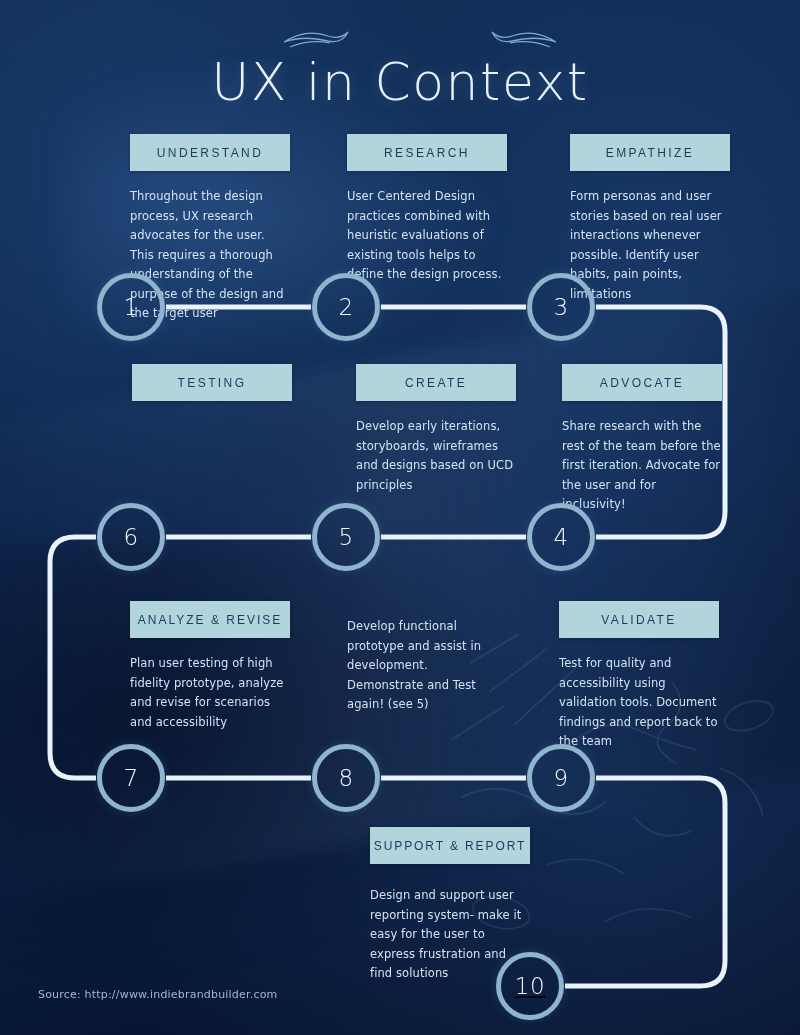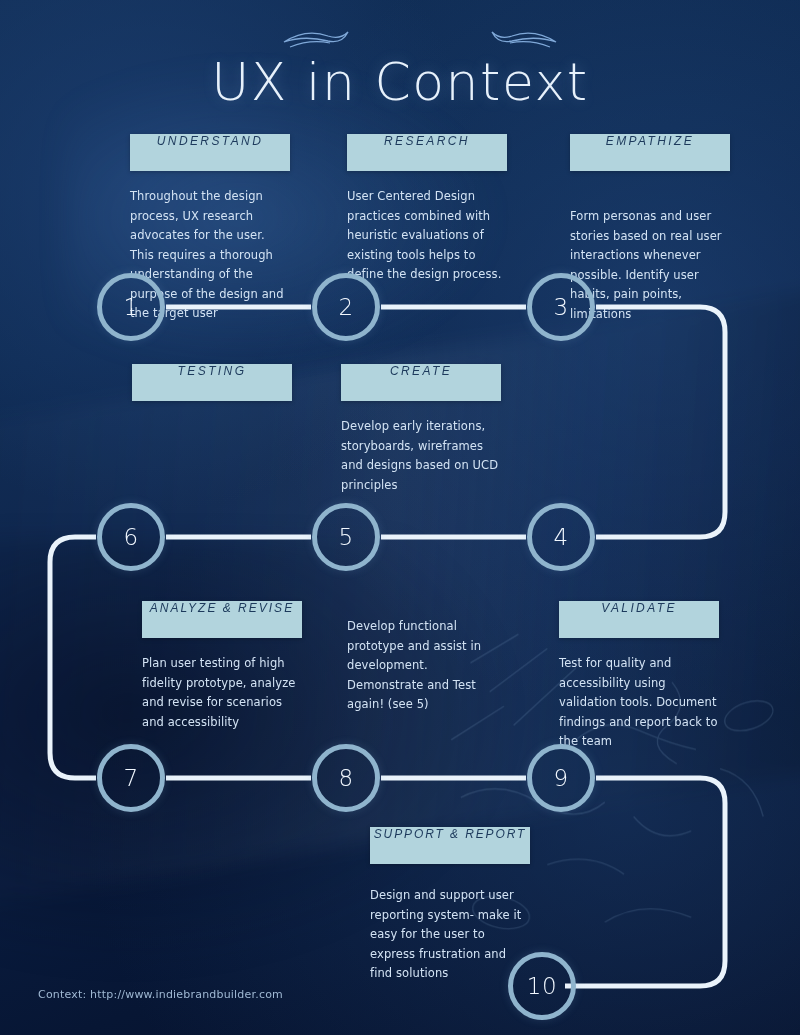--- a/index.html
+++ b/index.html
@@ -73,24 +73,23 @@
     color: #e7f1fb;
     text-shadow: 0 0 14px rgba(150,195,245,0.30);
   }
 
   
   .card { position: absolute; }
   .card-head {
     background: #b2d4dd;
     height: 37px;
     display: flex;
-    align-items: flex-start;
+    align-items: center;
     justify-content: center;
     box-shadow: 0 1px 4px rgba(0,0,0,0.25);
-    font-style: italic;
   }
   .card-head span {
     font-family: "Liberation Sans", sans-serif;
     font-size: 12px;
     letter-spacing: 2.4px;
     font-weight: 400;
     color: #1d3a5c;
     white-space: nowrap;
   }
   .card-body {
@@ -206,38 +205,44 @@
     <div class="card-head">
       <span>RESEARCH</span>
     </div>
     <div class="card-body ta-l">User Centered Design practices combined with heuristic evaluations of existing tools helps to define the design process.</div>
   </div>
 
   <div class="card" style="left:570px; top:134px; width:160px;">
     <div class="card-head">
       <span>EMPATHIZE</span>
     </div>
-    <div class="card-body ta-l" style="margin-top:36px;">Form personas and user stories based on real user interactions whenever possible.  Identify user habits, pain points, limitations</div>
+    <div class="card-body ta-l" style="margin-top:16px;">Form personas and user stories based on real user interactions whenever possible.  Identify user habits, pain points, limitations</div>
   </div>
 
   <div class="card" style="left:132px; top:364px; width:160px;">
     <div class="card-head">
       <span>TESTING</span>
     </div>
   </div>
 
-  <div class="card" style="left:341px; top:364px; width:160px;">
+  <div class="card" style="left:356px; top:364px; width:160px;">
     <div class="card-head">
       <span>CREATE</span>
     </div>
     <div class="card-body ta-l">Develop early iterations, storyboards,  wireframes and designs based on UCD principles</div>
   </div>
 
-
-  <div class="card" style="left:142px; top:601px; width:160px;">
+  <div class="card" style="left:562px; top:364px; width:160px;">
+    <div class="card-head">
+      <span>ADVOCATE</span>
+    </div>
+    <div class="card-body ta-l">Share research with the rest of the team before the first iteration.  Advocate for the user and for inclusivity!</div>
+  </div>
+
+  <div class="card" style="left:130px; top:601px; width:160px;">
     <div class="card-head">
       <span style="letter-spacing:2px;">ANALYZE &amp; REVISE</span>
     </div>
     <div class="card-body ta-r">Plan user testing of high fidelity prototype,  analyze and revise for scenarios and accessibility</div>
   </div>
 
   <div class="card" style="left:347px; top:601px; width:160px;">
     <div class="card-body ta-l">Develop functional prototype and assist in development. Demonstrate and Test again! (see 5)</div>
   </div>
 
@@ -278,19 +283,19 @@
   <div class="node" style="left:97px; top:744px;">
       <span>7</span>
     </div>
   <div class="node" style="left:312px; top:744px;">
       <span>8</span>
     </div>
   <div class="node" style="left:527px; top:744px;">
       <span>9</span>
     </div>
 
-  <div class="node" style="left:508px; top:952px;">
+  <div class="node" style="left:496px; top:952px;text-decoration:underline;">
       <span>10</span>
     </div>
 
-  <div class="source">Context: http://www.indiebrandbuilder.com</div>
+  <div class="source">Source: http://www.indiebrandbuilder.com</div>
 
 </div>
 
 </body></html>

